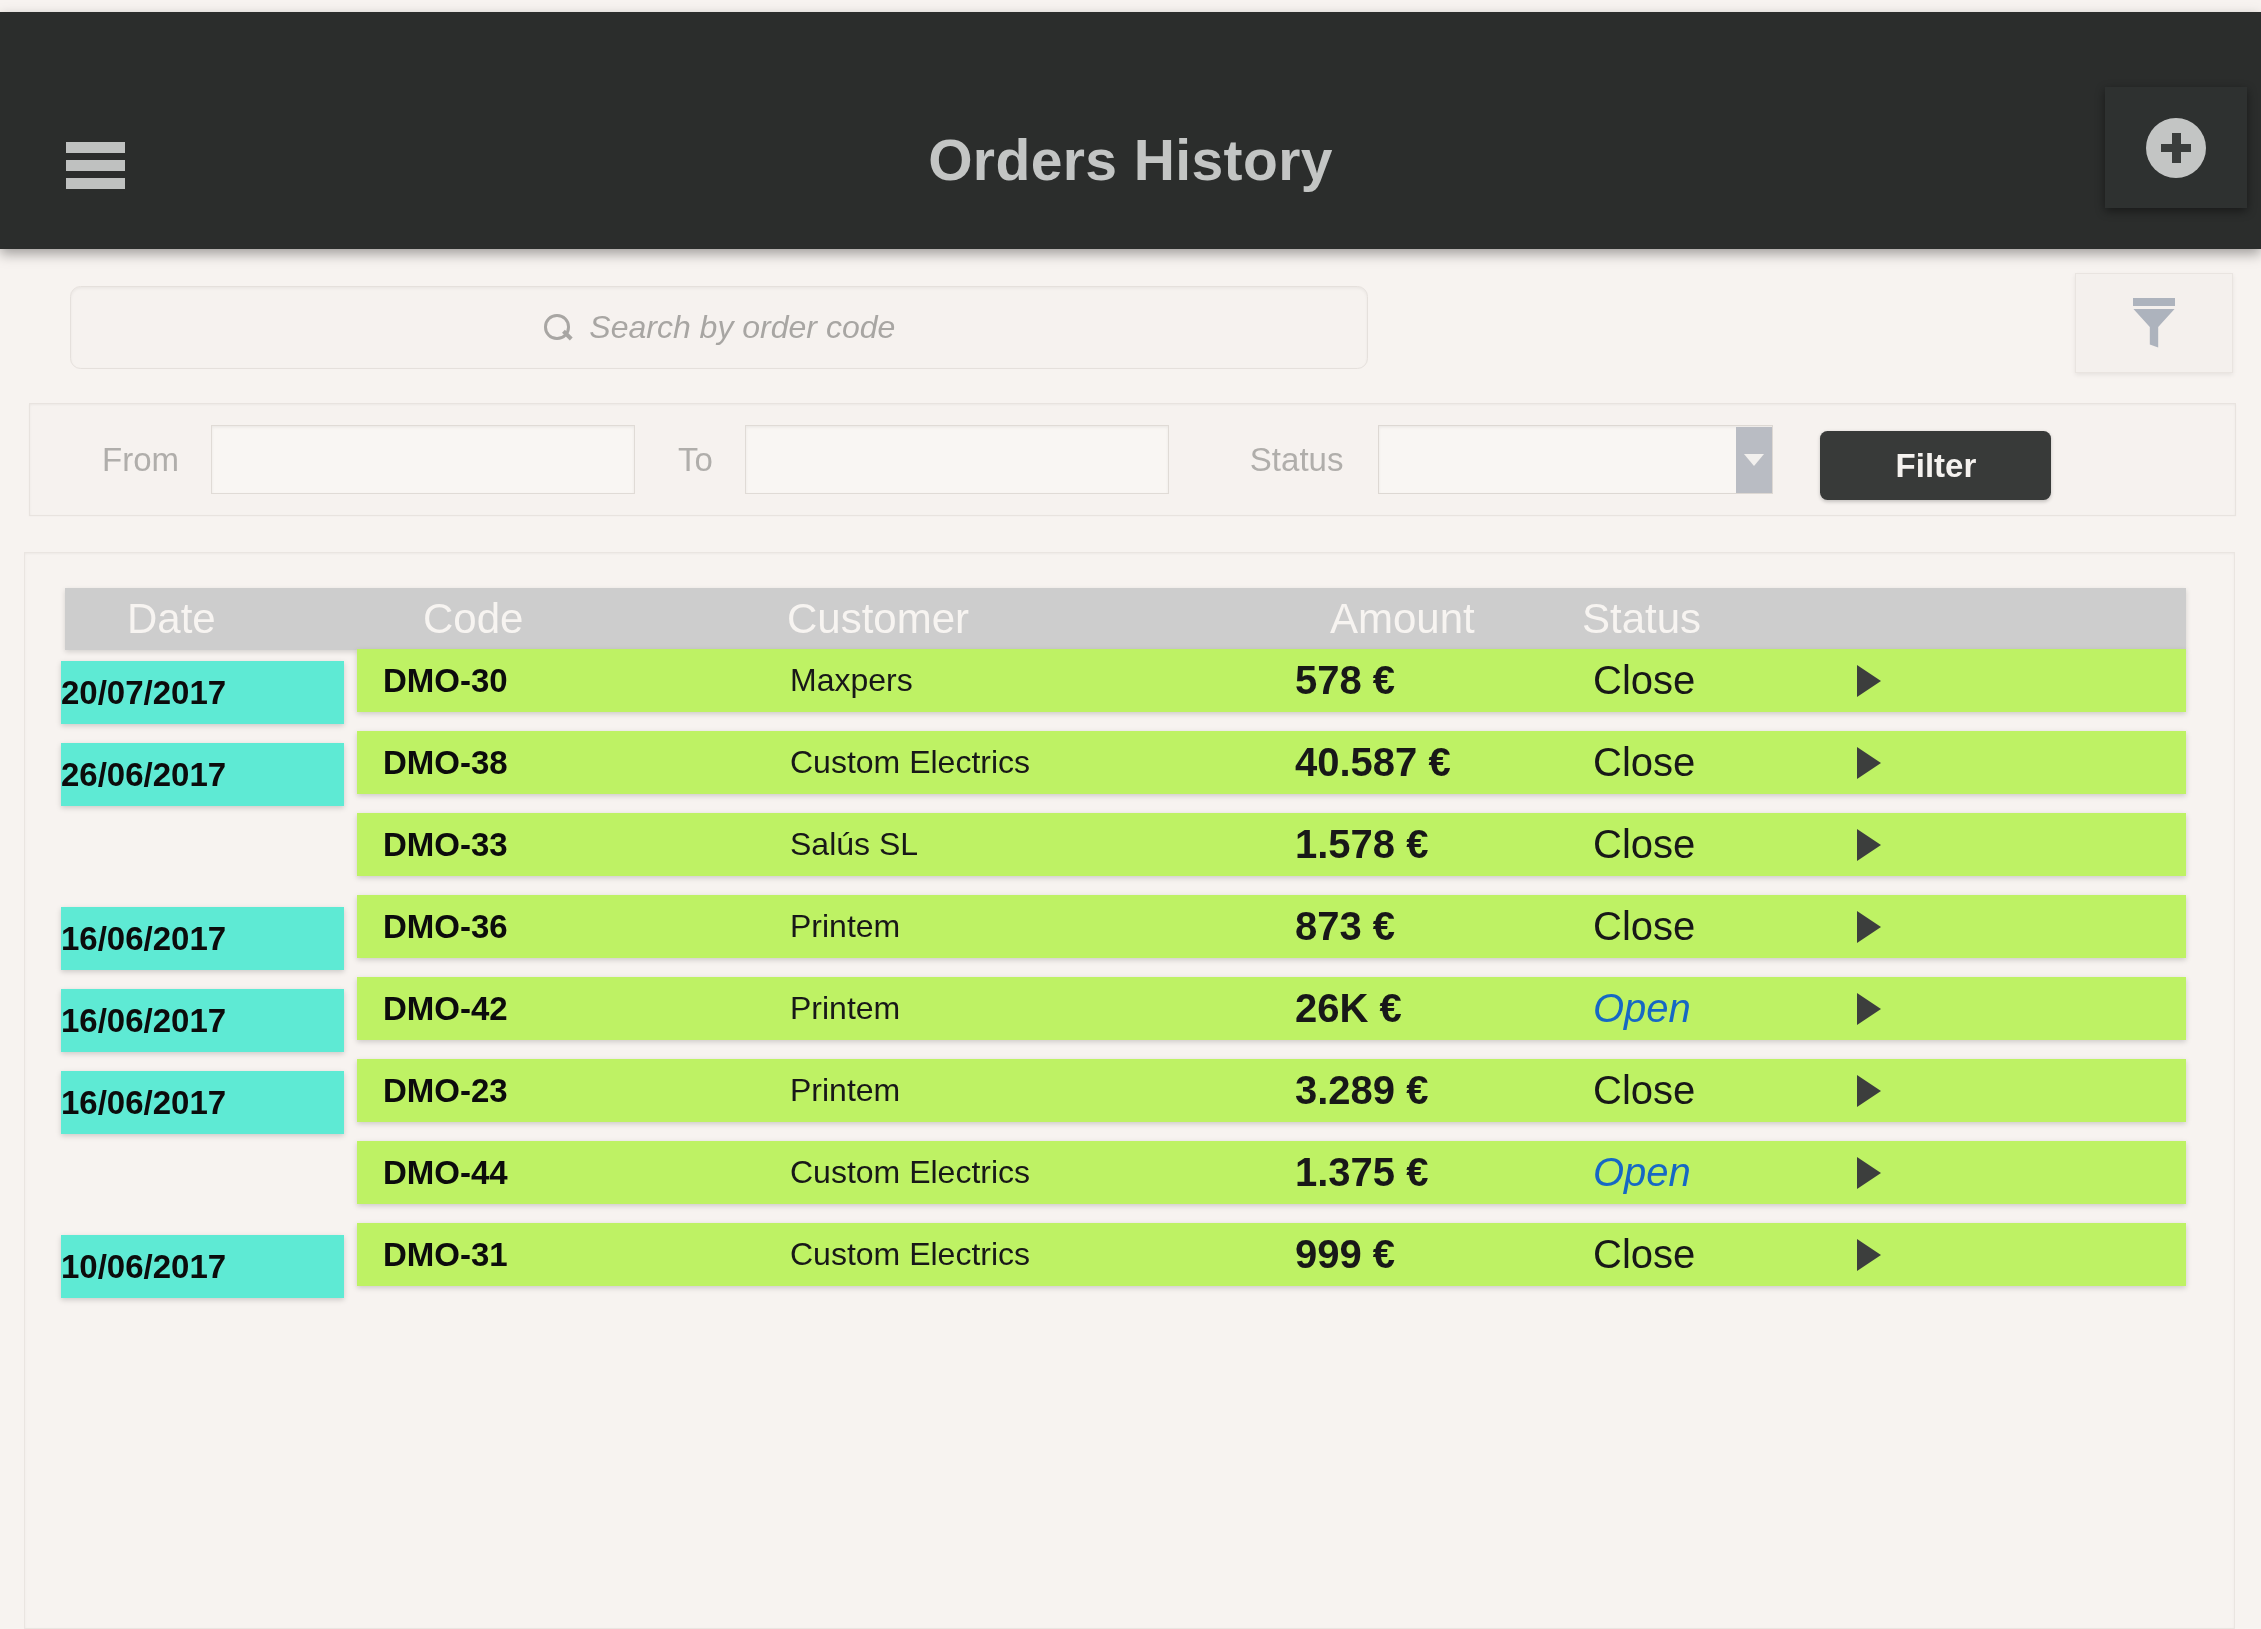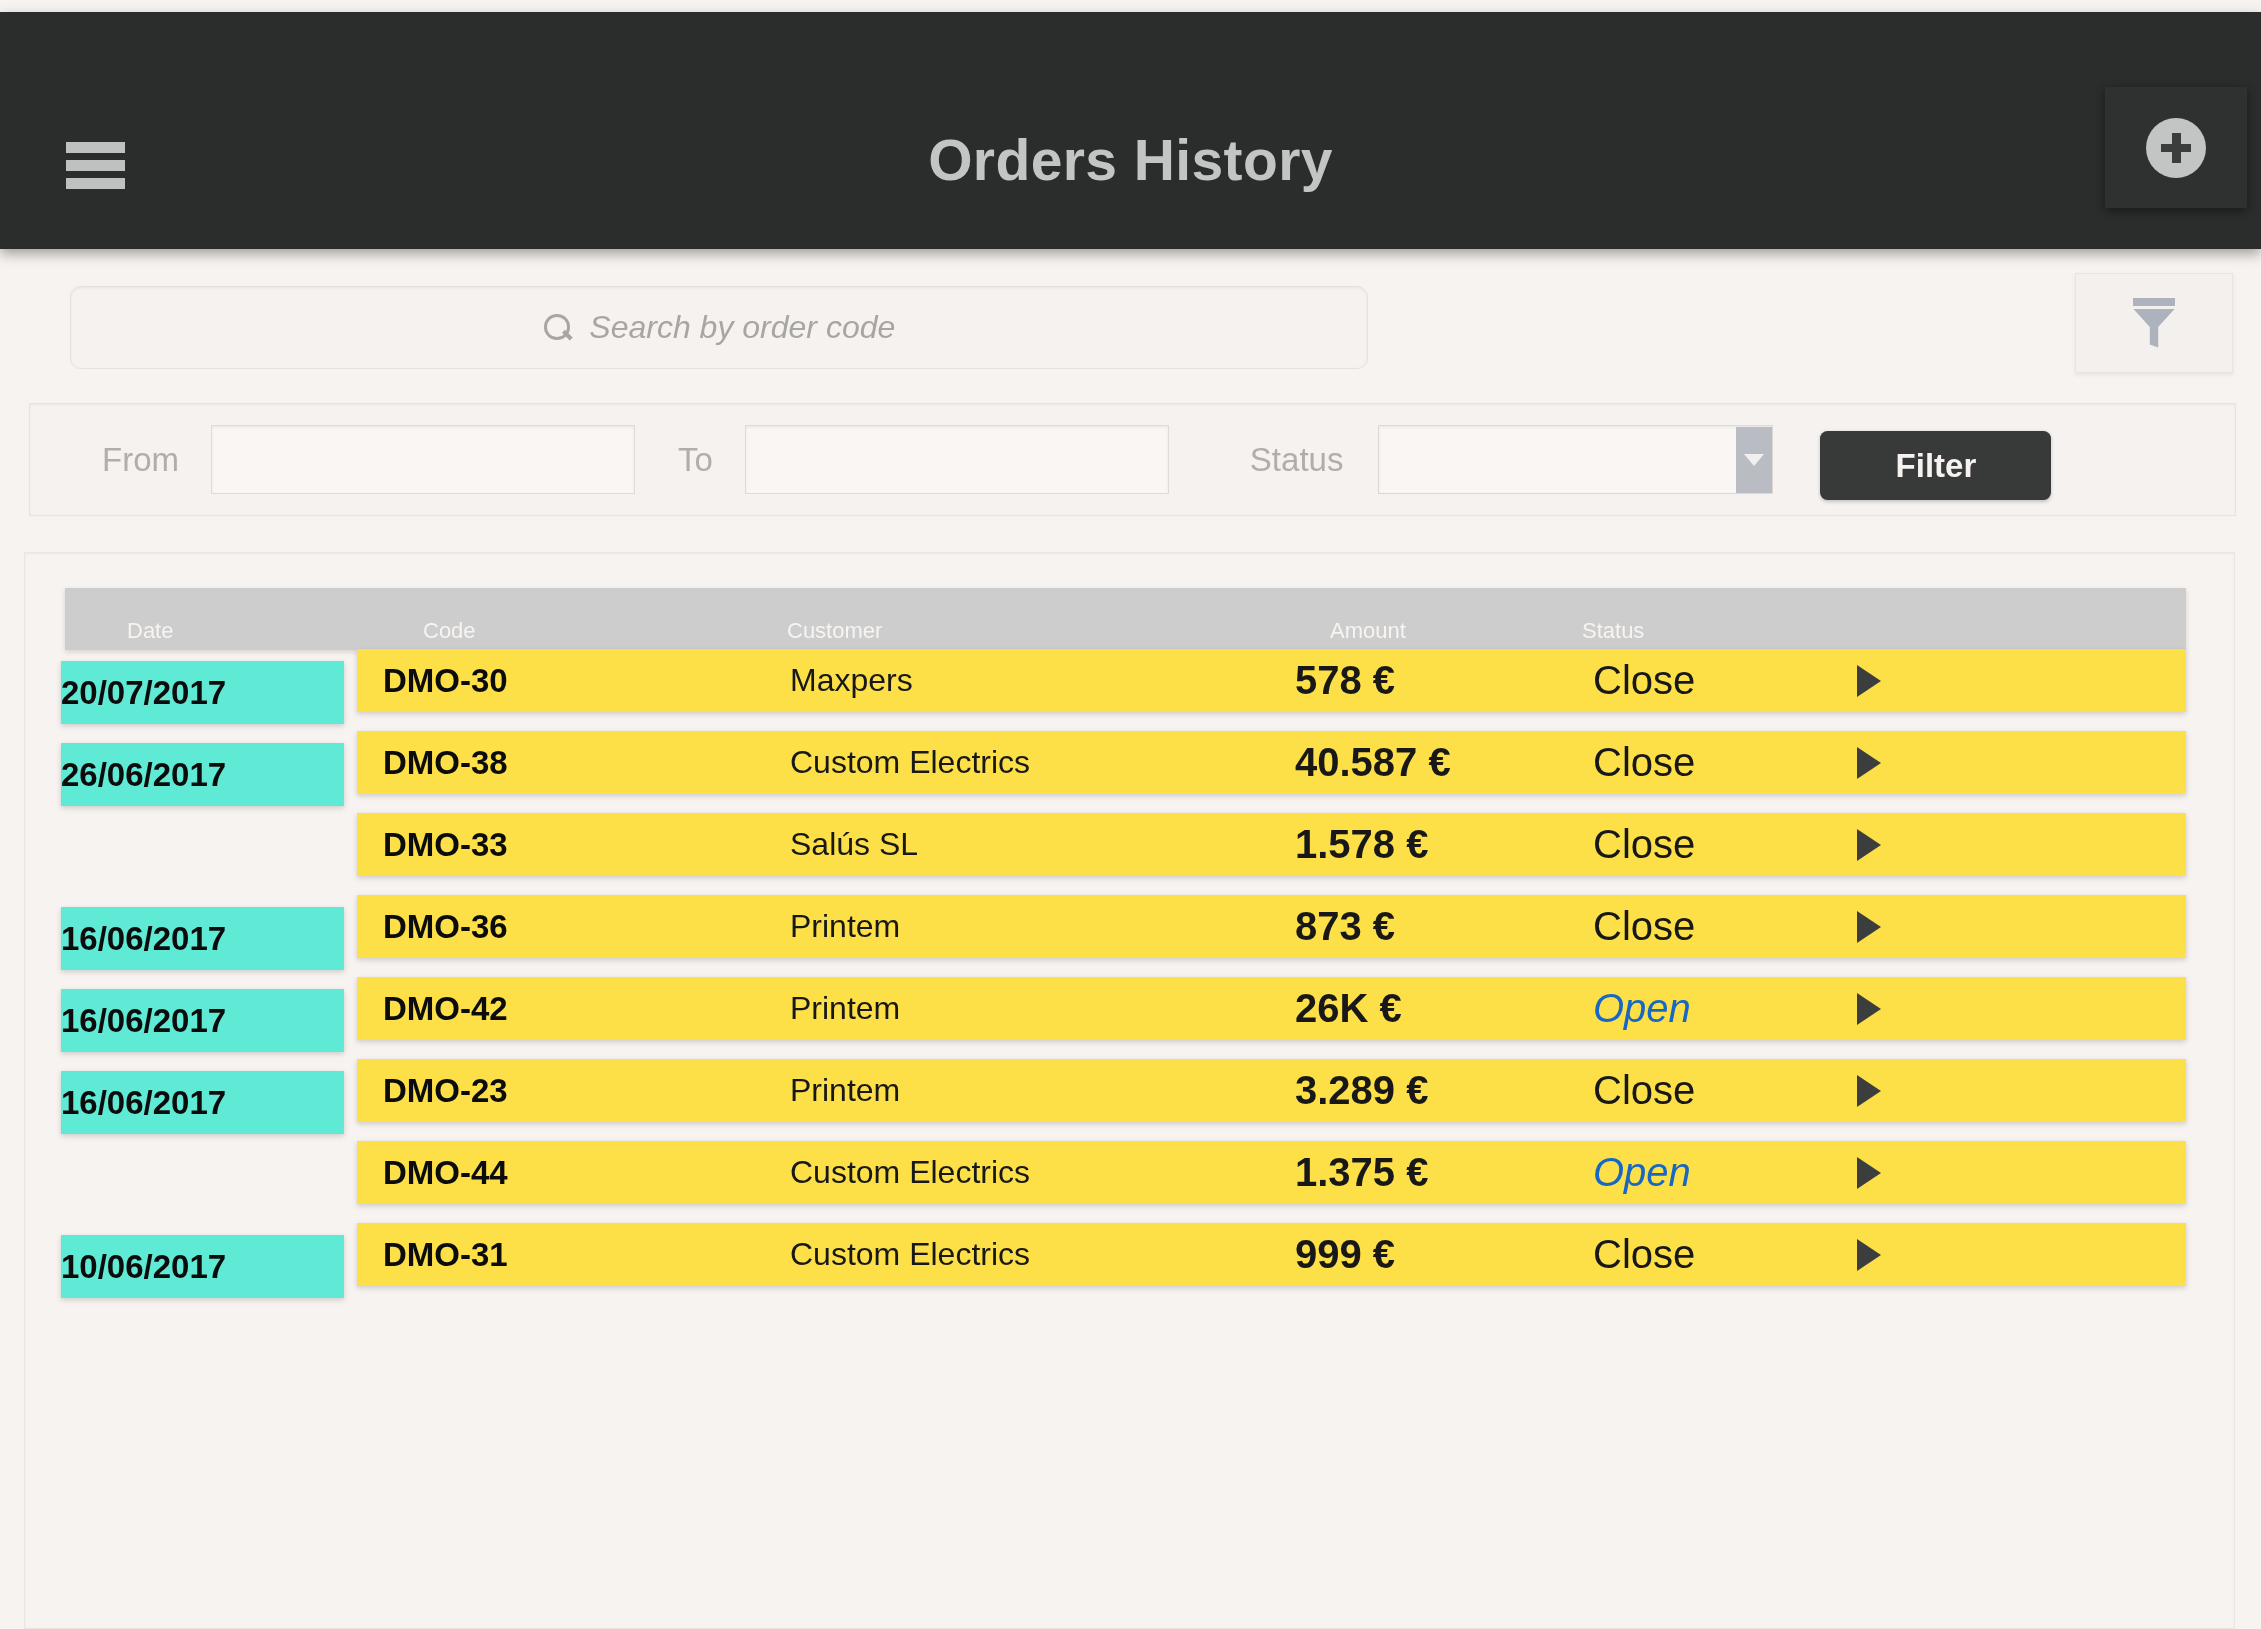--- a/index.html
+++ b/index.html
@@ -234,25 +234,25 @@
   }
   .thead {
     position: absolute;
     left: 40px; top: 35px;
     width: 2121px; height: 62px;
     background: #cdcdcd;
     box-shadow: 0 2.3px 5.3px rgba(0,0,0,0.14);
   }
   .thead .th {
     position: absolute;
-    top: 12px;
+    top: 0;
     height: 62px;
     line-height: 62px;
     color: #f7f4f1;
-    font-size: 22px;
+    font-size: 42px;
     font-weight: normal;
     white-space: nowrap;
   }
   .th-date     { left: 62px; }
   .th-code     { left: 358px; }
   .th-customer { left: 722px; }
   .th-amount   { left: 1265px; }
   .th-status   { left: 1517px; }
 
   .rows {
@@ -278,21 +278,21 @@
   .date-text {
     font-size: 33px;
     font-weight: bold;
     color: #0c0c0c;
     white-space: nowrap;
   }
   .row-card {
     position: absolute;
     left: 332px; top: 0;
     width: 1829px; height: 63px;
-    background: #fde047;
+    background: #bef264;
     box-shadow: 0 2.3px 5.3px rgba(0,0,0,0.17);
   }
   .row-card .cell {
     position: absolute;
     top: 0;
     height: 63px;
     line-height: 63px;
     white-space: nowrap;
   }
   .c-code {

